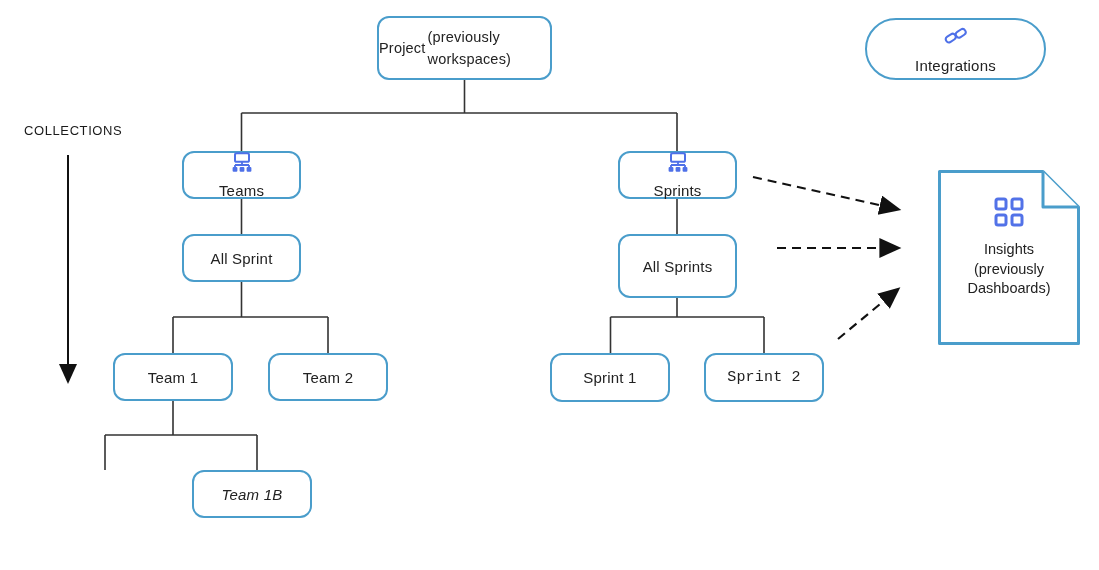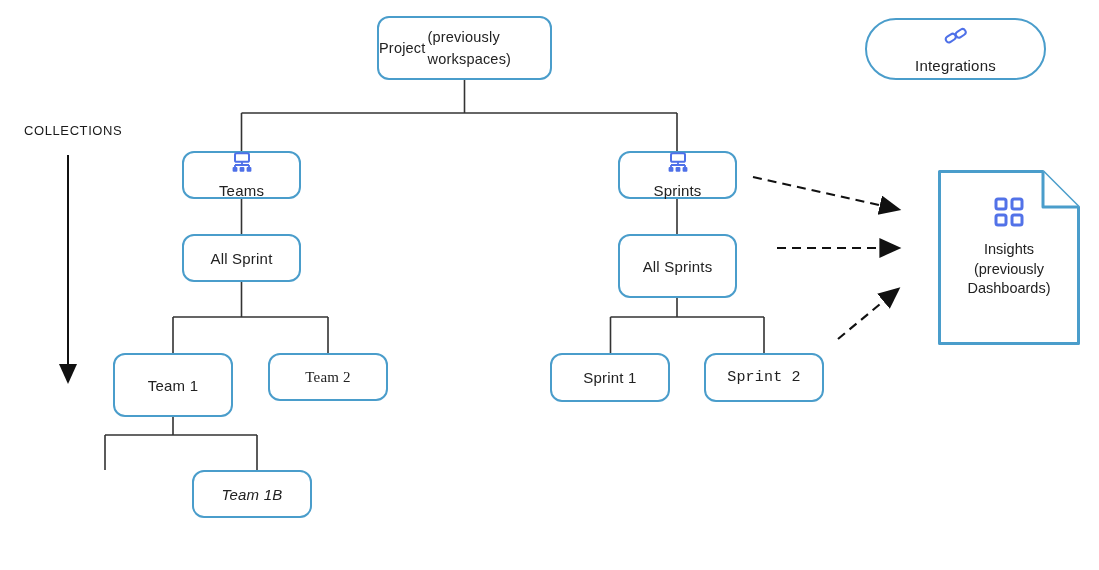--- a/index.html
+++ b/index.html
@@ -73,22 +73,22 @@
     text-align: center;
   }
   .insights-content .icon { margin-bottom: 12px; }
 
   
   #project      { left: 377px; top: 16px;  width: 175px; height: 64px; }
   #teams        { left: 182px; top: 151px; width: 119px; height: 48px; }
   #sprints      { left: 618px; top: 151px; width: 119px; height: 48px; }
   #all-teams    { left: 182px; top: 234px; width: 119px; height: 48px; }
   #all-sprints  { left: 618px; top: 234px; width: 119px; height: 64px; }
-  #team1        { left: 113px; top: 353px; width: 120px; height: 64px; }
-  #team2        { left: 268px; top: 353px; width: 120px; height: 48px; font-family: Liberation Serif, serif; }
+  #team1        { left: 113px; top: 353px; width: 120px; height: 48px; }
+  #team2        { left: 268px; top: 353px; width: 120px; height: 48px; }
   #sprint1      { left: 550px; top: 353px; width: 120px; height: 49px; }
   #sprint2      { left: 704px; top: 353px; width: 120px; height: 49px; font-family: Liberation Mono, monospace; }
   #team1a       { left: 38px;  top: 470px; width: 119px; height: 48px; }
   #team1b       { left: 192px; top: 470px; width: 120px; height: 48px; font-style: italic; }
   #integrations { left: 865px; top: 18px;  width: 181px; height: 62px; font-size: 15px; }
 </style>
 </head>
 <body>
 
 <div class="canvas">

